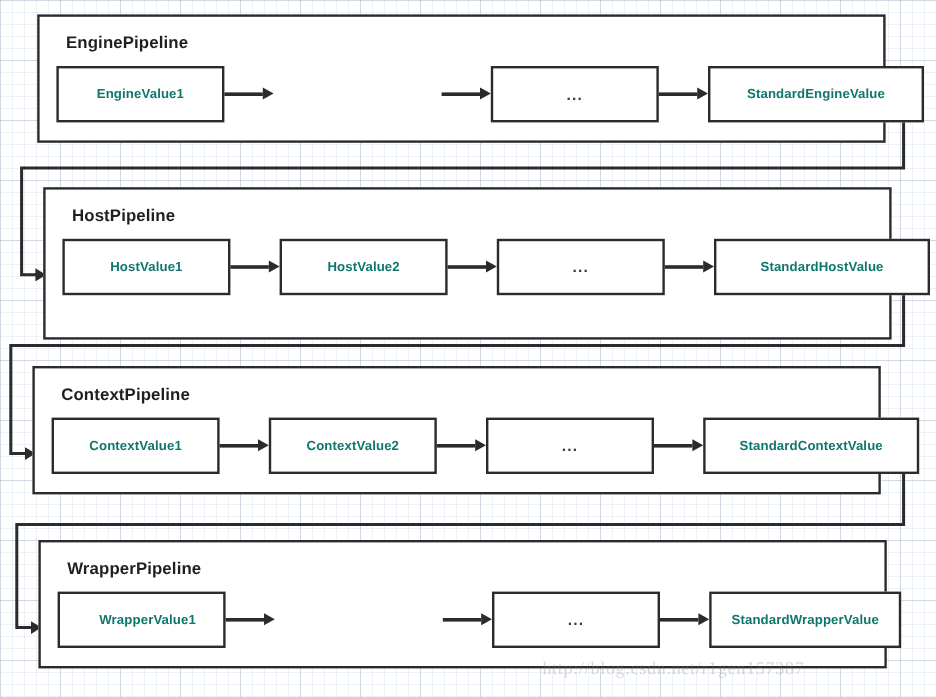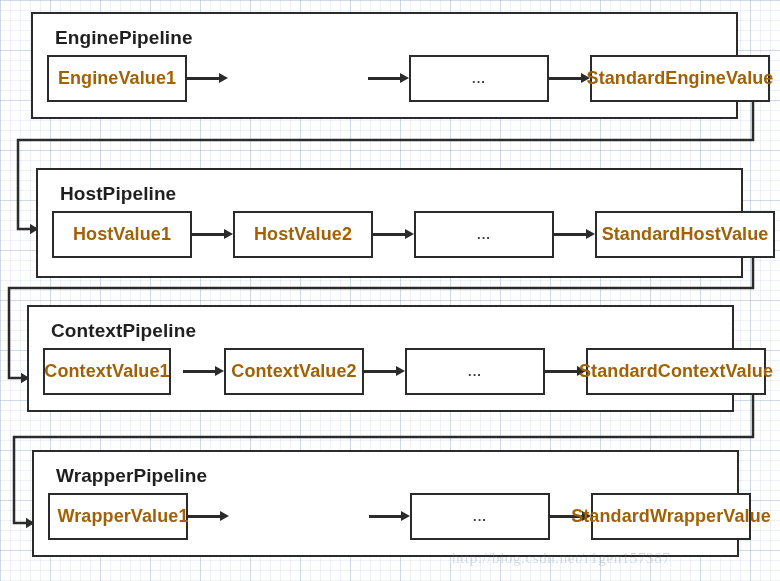--- a/index.html
+++ b/index.html
@@ -44,21 +44,21 @@
   .pipeline {
     position: absolute;
     box-sizing: border-box;
     border: 2.5px solid #2b2b2b;
     background: #ffffff;
   }
   .pipeline-title {
     position: absolute;
     left: 22px;
     top: 13px;
-    font-size: 19px;
+    font-size: 14px;
     font-weight: bold;
     color: #1f1f1f;
     letter-spacing: 0.1px;
     white-space: nowrap;
   }
 
   .stage-row {
     position: absolute;
     left: 14px;
     top: 41px;
@@ -68,23 +68,23 @@
 
   .node {
     position: absolute;
     box-sizing: border-box;
     border: 2.5px solid #2b2b2b;
     background: #ffffff;
     height: 47px;
     display: flex;
     align-items: center;
     justify-content: center;
-    font-size: 18px;
+    font-size: 11px;
     font-weight: bold;
-    color: #a16207;
+    color: #0f766e;
     white-space: nowrap;
     letter-spacing: 0.1px;
   }
   .node.ellipsis {
     font-size: 13px;
     letter-spacing: 1px;
     color: #3a3a3a;
   }
 
   
@@ -157,21 +157,21 @@
       </div>
       <div class="node ellipsis" style="left:362px; width:140px;">...</div>
       <div class="arrow" style="left:502px; width:41px;">
         <div class="shaft" style="width:32px;"></div>
         <div class="head" style="left:32px;"></div>
       </div>
       <div class="node" style="left:543px; width:180px;">StandardEngineValue</div>
     </div>
   </div>
 
-  <div class="pipeline" id="pipeline-host" style="left:36px; top:168px; width:707px; height:110px;">
+  <div class="pipeline" id="pipeline-host" style="left:36px; top:156px; width:707px; height:127px;">
     <div class="pipeline-title">HostPipeline</div>
     <div class="stage-row">
       <div class="node" style="left:0px; width:140px;">HostValue1</div>
       <div class="arrow" style="left:140px; width:41px;">
         <div class="shaft" style="width:32px;"></div>
         <div class="head" style="left:32px;"></div>
       </div>
       <div class="node" style="left:181px; width:140px;">HostValue2</div>
       <div class="arrow" style="left:321px; width:41px;">
         <div class="shaft" style="width:32px;"></div>
@@ -182,21 +182,21 @@
         <div class="shaft" style="width:32px;"></div>
         <div class="head" style="left:32px;"></div>
       </div>
       <div class="node" style="left:543px; width:180px;">StandardHostValue</div>
     </div>
   </div>
 
   <div class="pipeline" id="pipeline-context" style="left:27px; top:305px; width:707px; height:107px;">
     <div class="pipeline-title">ContextPipeline</div>
     <div class="stage-row">
-      <div class="node" style="left:0px; width:128px;">ContextValue1</div>
+      <div class="node" style="left:0px; width:140px;">ContextValue1</div>
       <div class="arrow" style="left:140px; width:41px;">
         <div class="shaft" style="width:32px;"></div>
         <div class="head" style="left:32px;"></div>
       </div>
       <div class="node" style="left:181px; width:140px;">ContextValue2</div>
       <div class="arrow" style="left:321px; width:41px;">
         <div class="shaft" style="width:32px;"></div>
         <div class="head" style="left:32px;"></div>
       </div>
       <div class="node ellipsis" style="left:362px; width:140px;">...</div>

